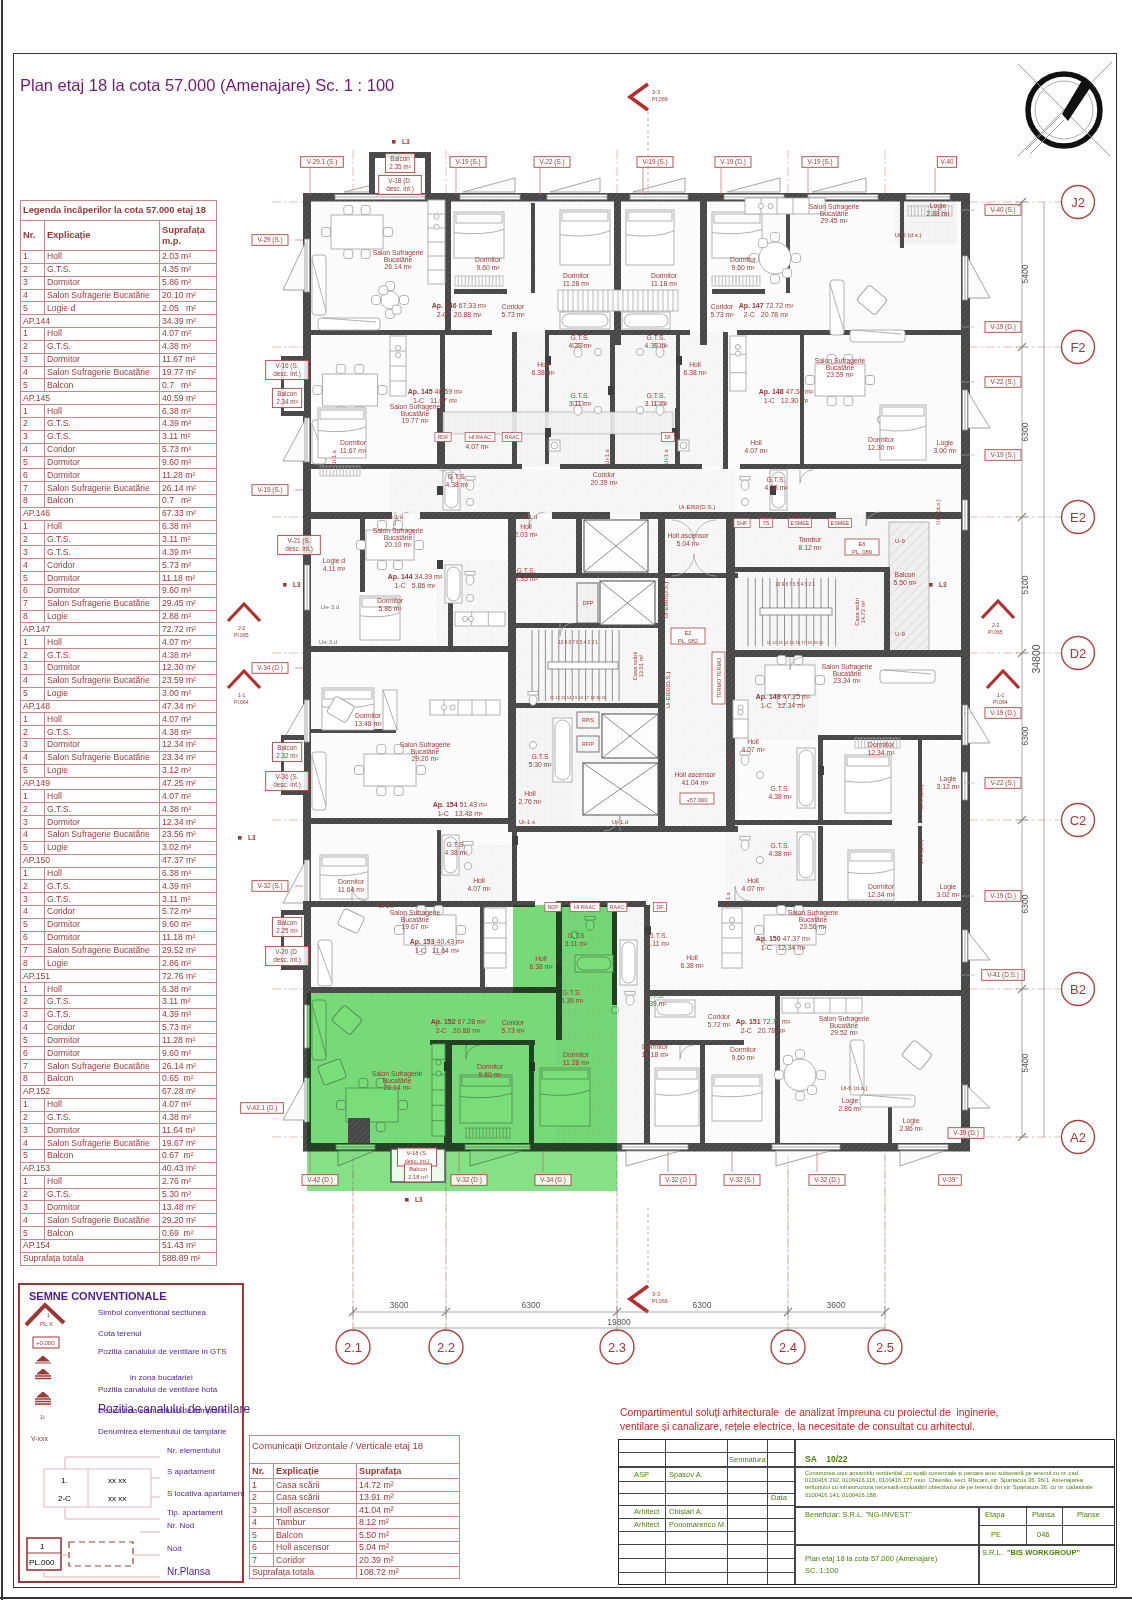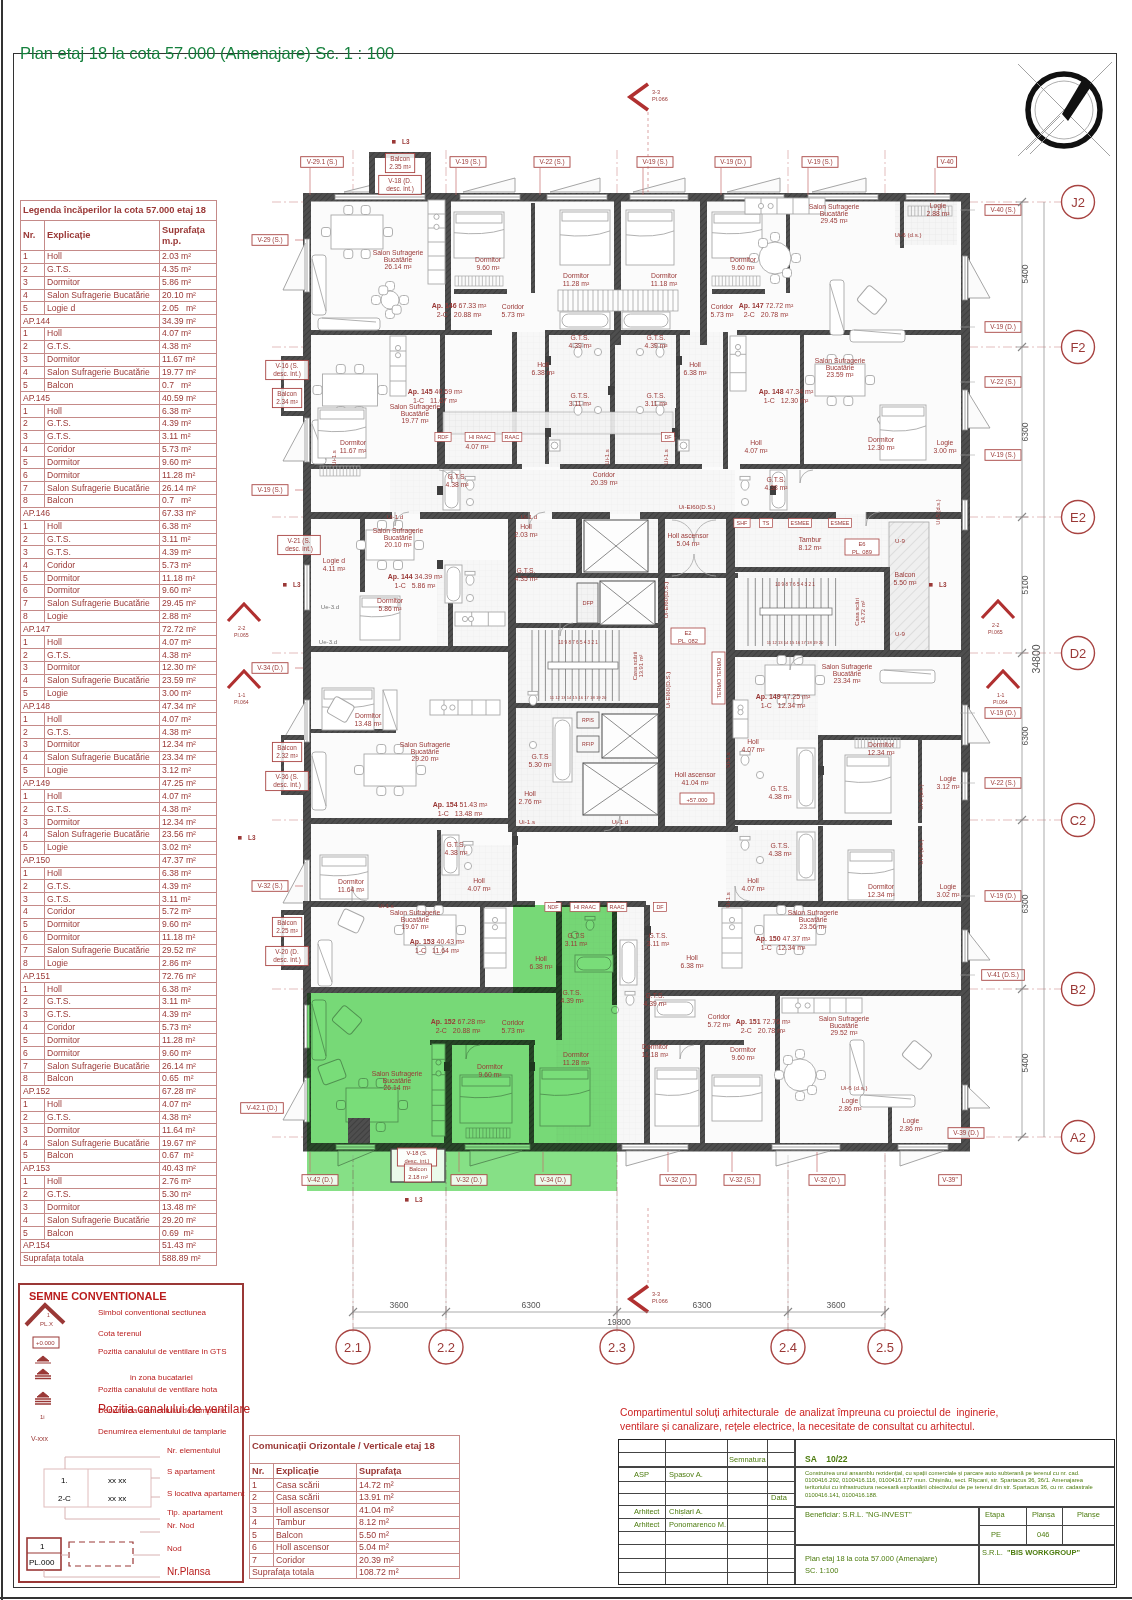--- a/index.html
+++ b/index.html
@@ -4,35 +4,35 @@
 html,body{margin:0;padding:0;background:#fff;}
 body{width:1132px;height:1600px;position:relative;font-family:"Liberation Sans",sans-serif;overflow:hidden;}
 .abs{position:absolute;}
 table{border-collapse:collapse;}
 .leg{position:absolute;left:20px;top:200px;color:#9a3836;border:1.6px solid #9a3836;}
 .leg td{border:1px solid #c58a88;font-size:8.6px;padding:0 2px;height:11.85px;line-height:9px;white-space:nowrap;overflow:hidden;}
 .leg .tt{font-size:9.3px;font-weight:bold;height:19px;line-height:17px;}
 .leg .hd{font-size:9.3px;font-weight:bold;height:29px;line-height:11px;}
 .comm{position:absolute;left:249px;top:1435px;color:#9a3836;border:1.6px solid #9a3836;}
 .comm td{border:1px solid #c58a88;font-size:8.8px;padding:0 2px;height:11.5px;line-height:10px;white-space:nowrap;}
-.comm .tt{font-size:9.5px;font-weight:bold;height:24px;line-height:14px;vertical-align:top;padding-top:3px;margin-left:43px;}
+.comm .tt{font-size:9.5px;font-weight:normal;height:24px;line-height:14px;vertical-align:top;padding-top:3px;margin-left:43px;}
 .comm .hd{font-weight:bold;font-size:9.2px;height:14px;}
 .tb{position:absolute;border:1.5px solid #222;color:#4d7c0f;}
 .tb .ln{position:absolute;background:#444;}
 .tb .tx{position:absolute;font-size:7.5px;white-space:nowrap;}
 </style></head>
 <body>
 
 <div class="abs" style="left:1px;top:0;width:1.5px;height:1600px;background:#333"></div>
 
 <div class="abs" style="left:0;top:1597px;width:1132px;height:1.5px;background:#333"></div>
 
 <div class="abs" style="left:13px;top:53px;width:1102px;height:1533px;border:1.8px solid #333"></div>
 
-<div class="abs" style="left:20px;top:44px;font-size:16.5px;color:#15803d;">Plan etaj 18 la cota 57.000 (Amenajare) Sc. 1 : 100</div>
+<div class="abs" style="left:20px;top:76px;font-size:16.5px;color:#701a75;">Plan etaj 18 la cota 57.000 (Amenajare) Sc. 1 : 100</div>
 
 <table class="leg" cellspacing="0">
 <tbody>
       <tr>
         <td class="tt" colspan="3" style="width:189px">Legenda încăperilor la cota 57.000 etaj 18</td>
       </tr>
 <tr>
         <td class="hd" style="width:19px">Nr.</td>
         <td class="hd" style="width:110px">Explicație</td>
         <td class="hd" style="width:52px">Suprafața<br>m.p.</td>
@@ -416,21 +416,21 @@
         <td colspan="2">AP.154</td>
         <td>51.43 m²</td>
       </tr>
 <tr>
         <td colspan="2">Suprafața totala</td>
         <td>588.89 m²</td>
       </tr>
 </tbody>
   </table>
 
-<div class="abs" style="left:18px;top:1283px;width:222px;height:296px;border:2px solid #9a3836;color:#b91c1c;">
+<div class="abs" style="left:18px;top:1283px;width:222px;height:296px;border:2px solid #9a3836;color:#4c1d95;">
 <div class="abs" style="left:9px;top:5px;font-size:11px;font-weight:bold;">SEMNE CONVENTIONALE</div>
 <svg class="abs" style="left:0;top:0" width="222" height="296" viewBox="0 0 222 296">
 
 <path d="M 6 40 L 25 20 L 44 38" fill="none" stroke="#9a3836" stroke-width="4"></path>
 <text x="27" y="32" font-size="5" fill="#9a3836">1</text>
       <text x="20" y="41" font-size="6" fill="#9a3836">PL.X</text>
 
 <rect x="13" y="52" width="26" height="11" fill="none" stroke="#9a3836" stroke-width="1"></rect>
       <text x="16" y="60" font-size="6" fill="#9a3836">+0.000</text>
 

